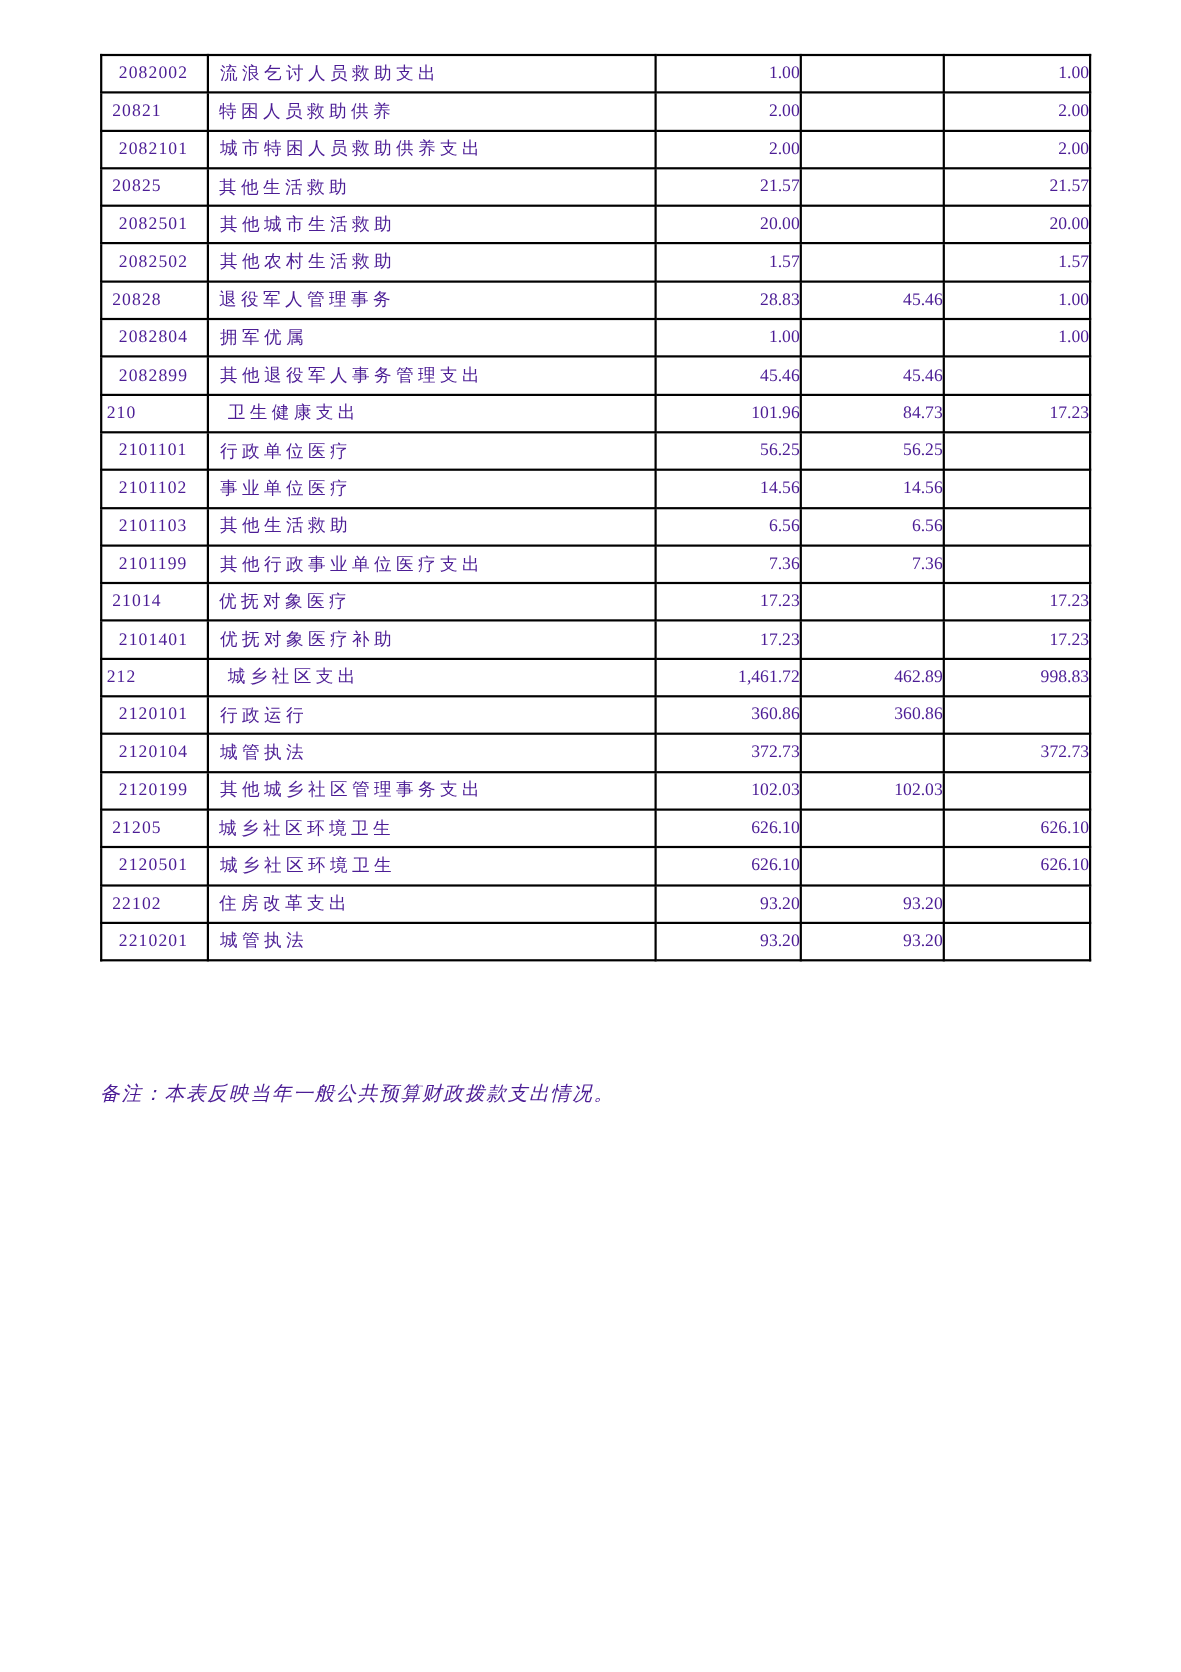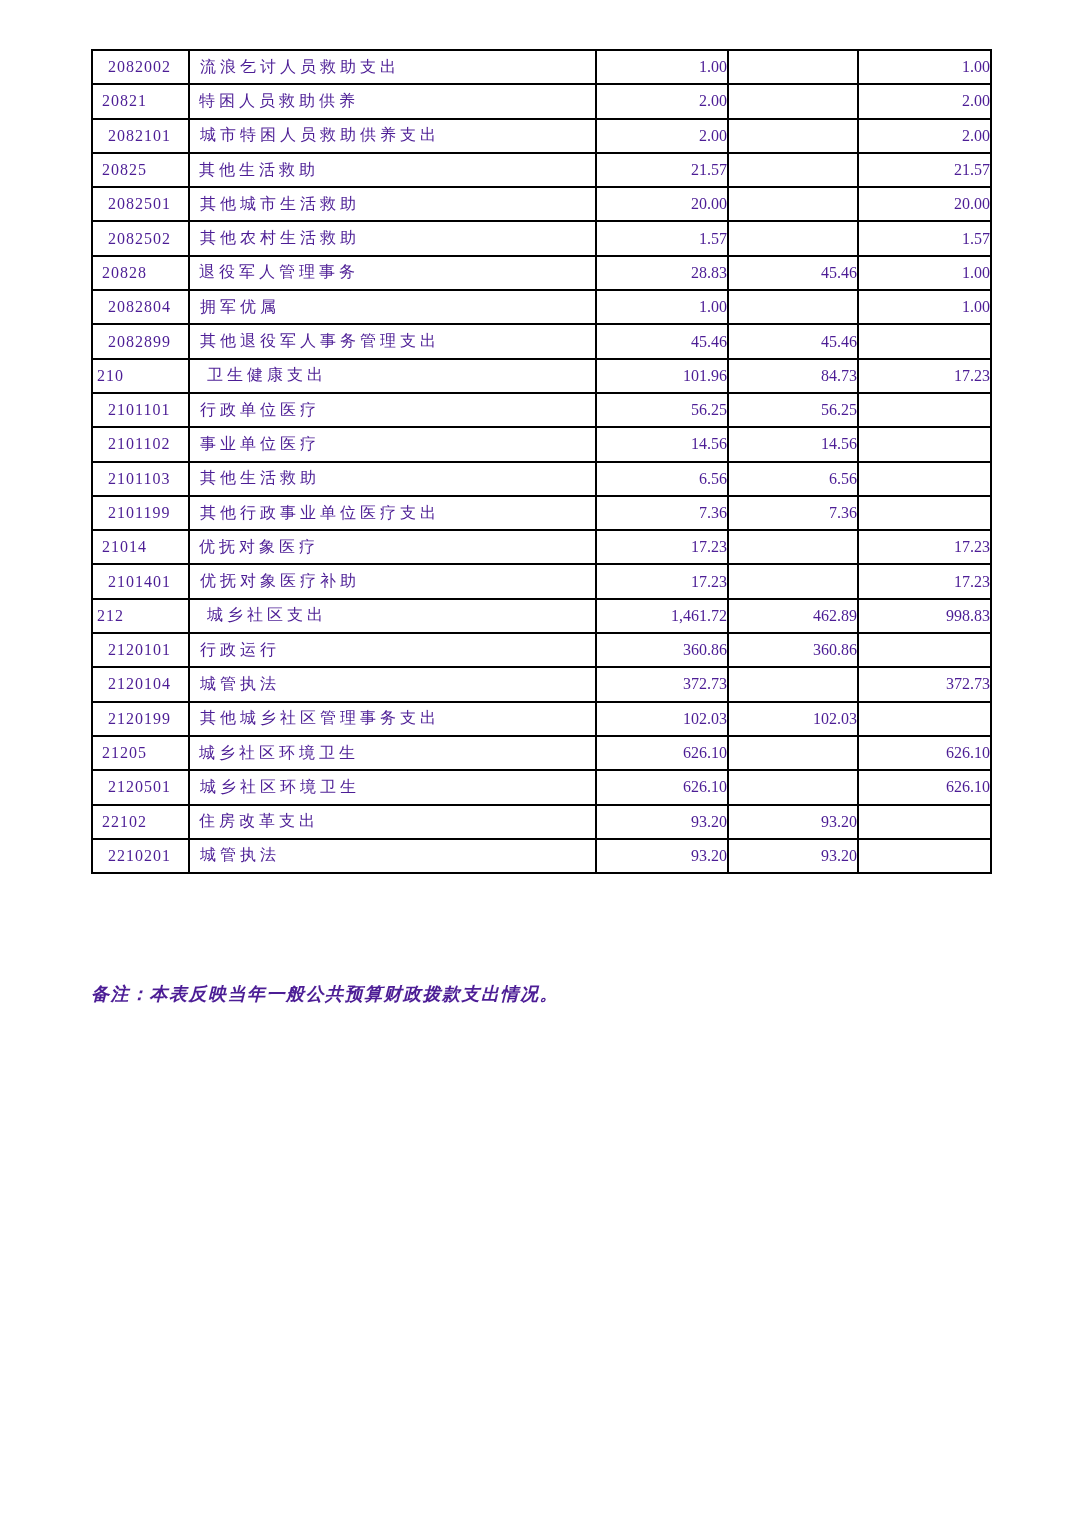--- a/index.html
+++ b/index.html
@@ -37,21 +37,21 @@
   tr.lv2 td.code { padding-left: 9px;  }
   tr.lv3 td.code { padding-left: 15px; }
   tr.lv1 td.name { padding-left: 17px; margin-top: 20px;  }
   tr.lv2 td.name { padding-left: 9px;  }
   tr.lv3 td.name { padding-left: 10px; }
   .note {
     position: absolute;
     left: 91px;
     top: 982px;
     font-size: 18px;
-    font-weight: bold;
+    font-weight: normal;
     font-style: italic;
     letter-spacing: 1.5px;
     white-space: nowrap;
   }
 </style>
 </head>
 <body>
 
 <div class="page">
 

